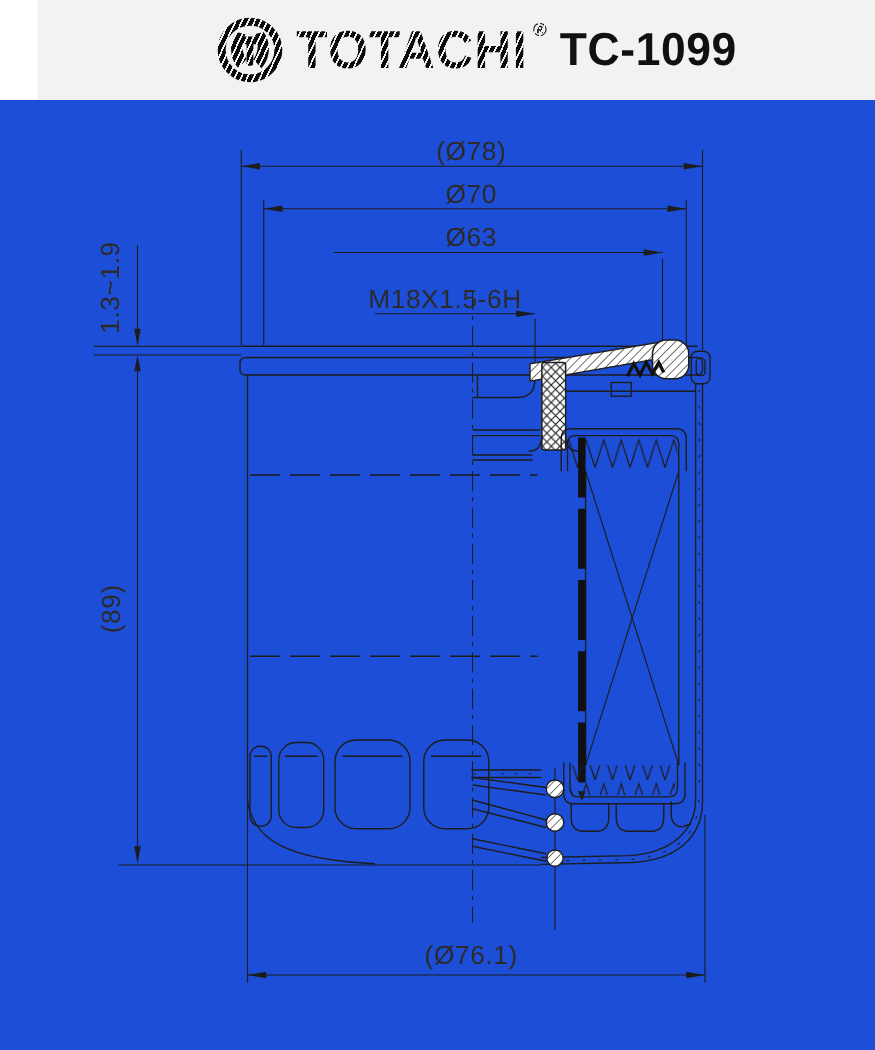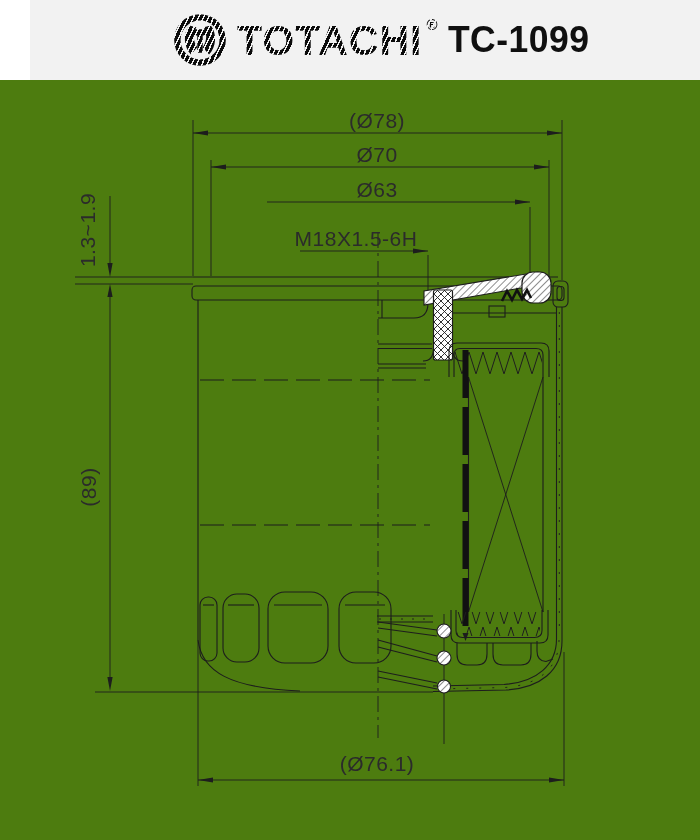--- a/index.html
+++ b/index.html
@@ -14,21 +14,21 @@
   .emblem{width:58px;height:58px;display:block;}
   .brand-text{font-size:41px;font-weight:bold;color:#0b0b0b;letter-spacing:1px;
               transform:scaleY(1.04);line-height:1;}
   .reg{font-size:15px;font-weight:bold;color:#0b0b0b;position:relative;top:-16px;left:-4px;}
   .hatch-overlay{position:absolute;inset:-2px;pointer-events:none;
       background:repeating-linear-gradient(115deg,rgba(242,242,242,0) 0 3.2px,#f2f2f2 3.2px 4.6px);}
   .part-number{font-size:37px;font-weight:bold;color:#101010;letter-spacing:0.5px;
                transform:scaleX(0.96);transform-origin:right center;}
 
   
-  .drawing{position:absolute;left:0;top:80px;width:700px;height:760px;background:#4d7c0f;}
+  .drawing{position:absolute;left:0;top:80px;width:700px;height:760px;background:#1d4ed8;}
   svg text{font-family:"Liberation Sans", sans-serif;font-size:21px;fill:#2b2b2b;letter-spacing:0.5px;}
   .s{stroke:#1d1d1d;stroke-width:1.1;fill:none;}
   .thin{stroke:#1d1d1d;stroke-width:0.9;fill:none;}
   .fA{fill:#1d1d1d;stroke:none;}
   .wf{fill:#ffffff;stroke:none;}
 </style>
 </head>
 <body>
 
 <div class="page">

